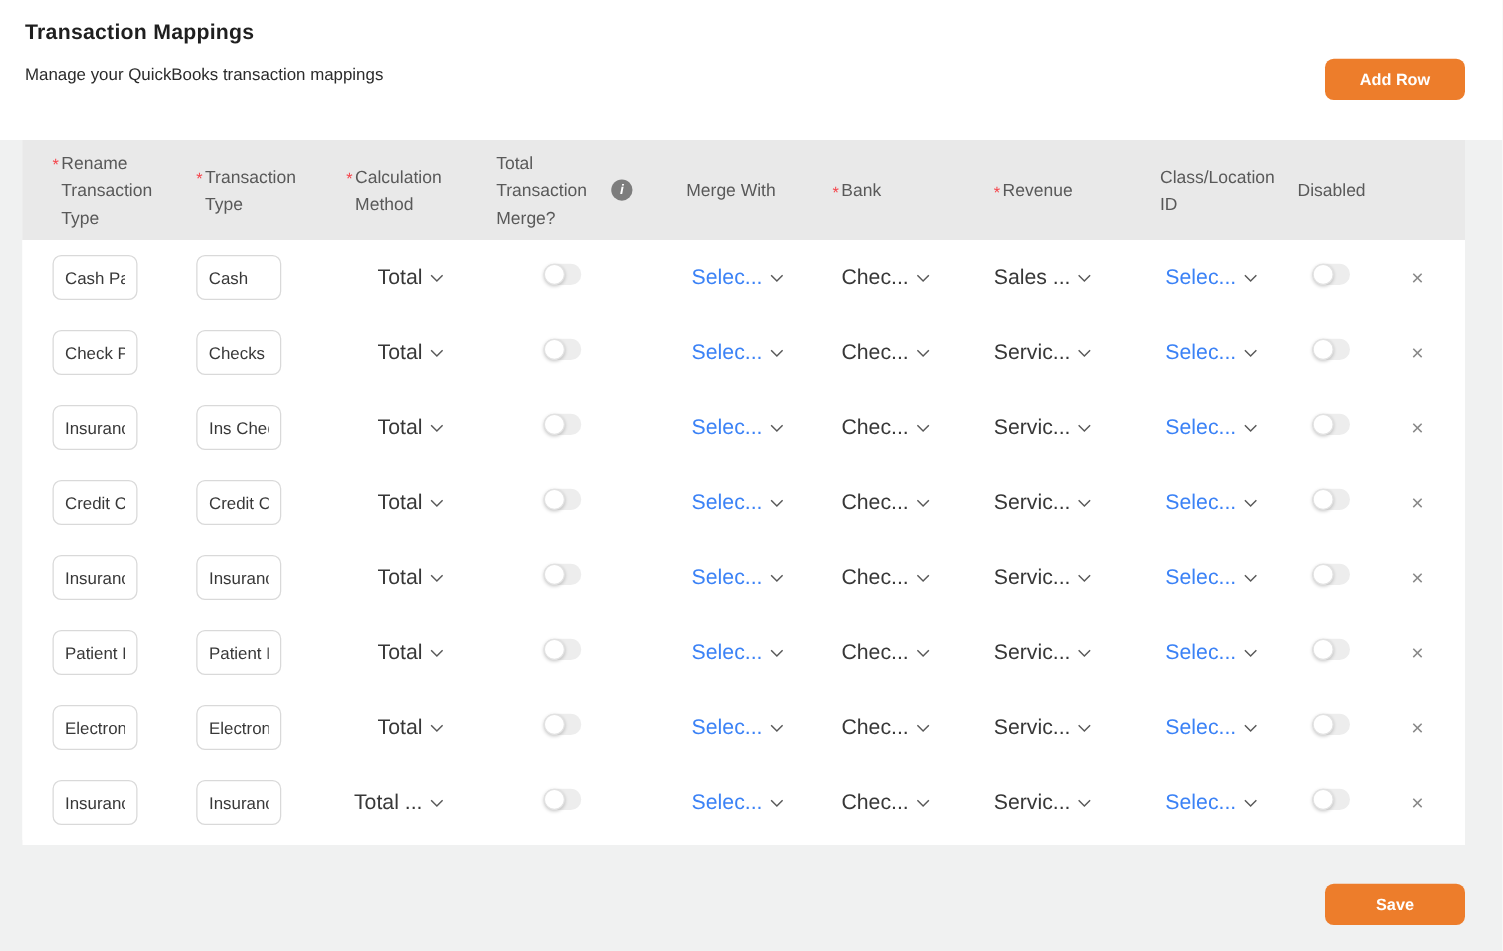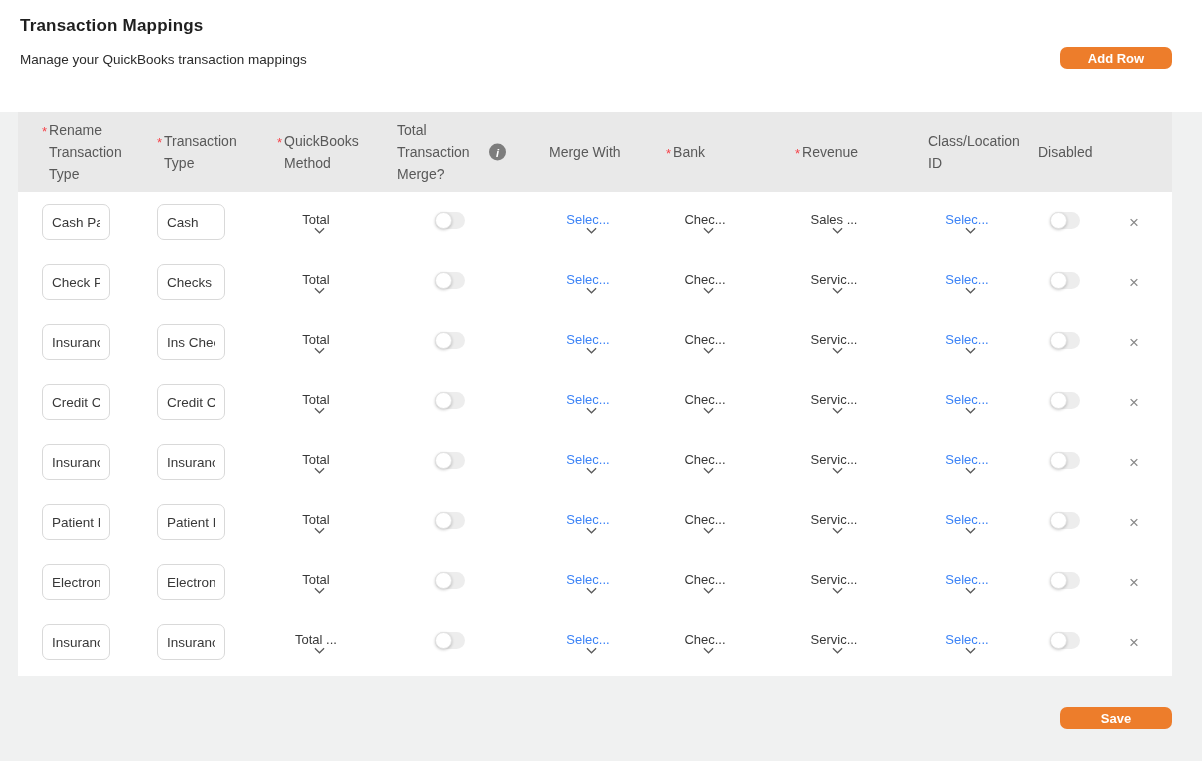--- a/index.html
+++ b/index.html
@@ -14,21 +14,21 @@
   .top {
     background: #ffffff;
     height: 112px;
     position: relative;
     padding: 16px 30px 0 20px;
   }
   .page-title { font-size: 17px; font-weight: 700; color: #1f1f1f; letter-spacing: .2px; }
   .page-subtitle { font-size: 13.5px; color: #2b2b2b; margin-top: 16px; }
   .btn {
     position: absolute;
-    width: 112px; height: 22px;
+    width: 112px; height: 33px;
     border: none; border-radius: 7px;
     background: #ED7D2B;
     color: #fff; font-size: 13px; font-weight: 700;
     font-family: "Liberation Sans", sans-serif;
     cursor: pointer;
   }
   .btn-add { top: 47px; right: 30px; }
   
   .table {
     margin-left: 18px;
@@ -70,21 +70,21 @@
     width: 68px; height: 36px;
     border: 1px solid #d9d9d9; border-radius: 7px;
     padding: 0 9px;
     font-size: 13.5px; color: #383838;
     font-family: "Liberation Sans", sans-serif;
     background: #fff;
     white-space: nowrap; overflow: hidden;
   }
   .select {
     display: inline-flex; align-items: center; justify-content: flex-end;
-    width: 78px; cursor: pointer; font-size: 13px; flex-direction: column;
+    width: 78px; cursor: pointer; font-size: 17px;
   }
   .sel-text { white-space: nowrap; overflow: hidden; }
   .sel-dark { color: #383838; }
   .sel-ph { color: #3b82f6; }
   .chev { flex: 0 0 auto; margin-left: 6px; }
   .toggle {
     display: inline-block; position: relative;
     width: 30px; height: 17px; border-radius: 9px;
     background: #ededed; cursor: pointer;
   }
@@ -112,21 +112,21 @@
 <div class="top">
   <div class="page-title">Transaction Mappings</div>
   <div class="page-subtitle">Manage your QuickBooks transaction mappings</div>
   <button class="btn btn-add">Add Row</button>
 </div>
 
 <div class="table">
   <div class="thead">
       <div class="hcell"><span class="req">*</span><span class="hlabel">Rename Transaction Type</span></div>
       <div class="hcell"><span class="req">*</span><span class="hlabel">Transaction Type</span></div>
-      <div class="hcell"><span class="req">*</span><span class="hlabel">QuickBooks Method</span></div>
+      <div class="hcell"><span class="req">*</span><span class="hlabel">Calculation Method</span></div>
       <div class="hcell"><span class="hlabel">Total Transaction Merge?</span><span class="info-icon">i</span></div>
       <div class="hcell"><span class="hlabel">Merge With</span></div>
       <div class="hcell"><span class="req">*</span><span class="hlabel">Bank</span></div>
       <div class="hcell"><span class="req">*</span><span class="hlabel">Revenue</span></div>
       <div class="hcell"><span class="hlabel">Class/Location ID</span></div>
       <div class="hcell"><span class="hlabel">Disabled</span></div>
     </div>
   <div class="tbody">
   <div class="trow">
     <div class="cell">

